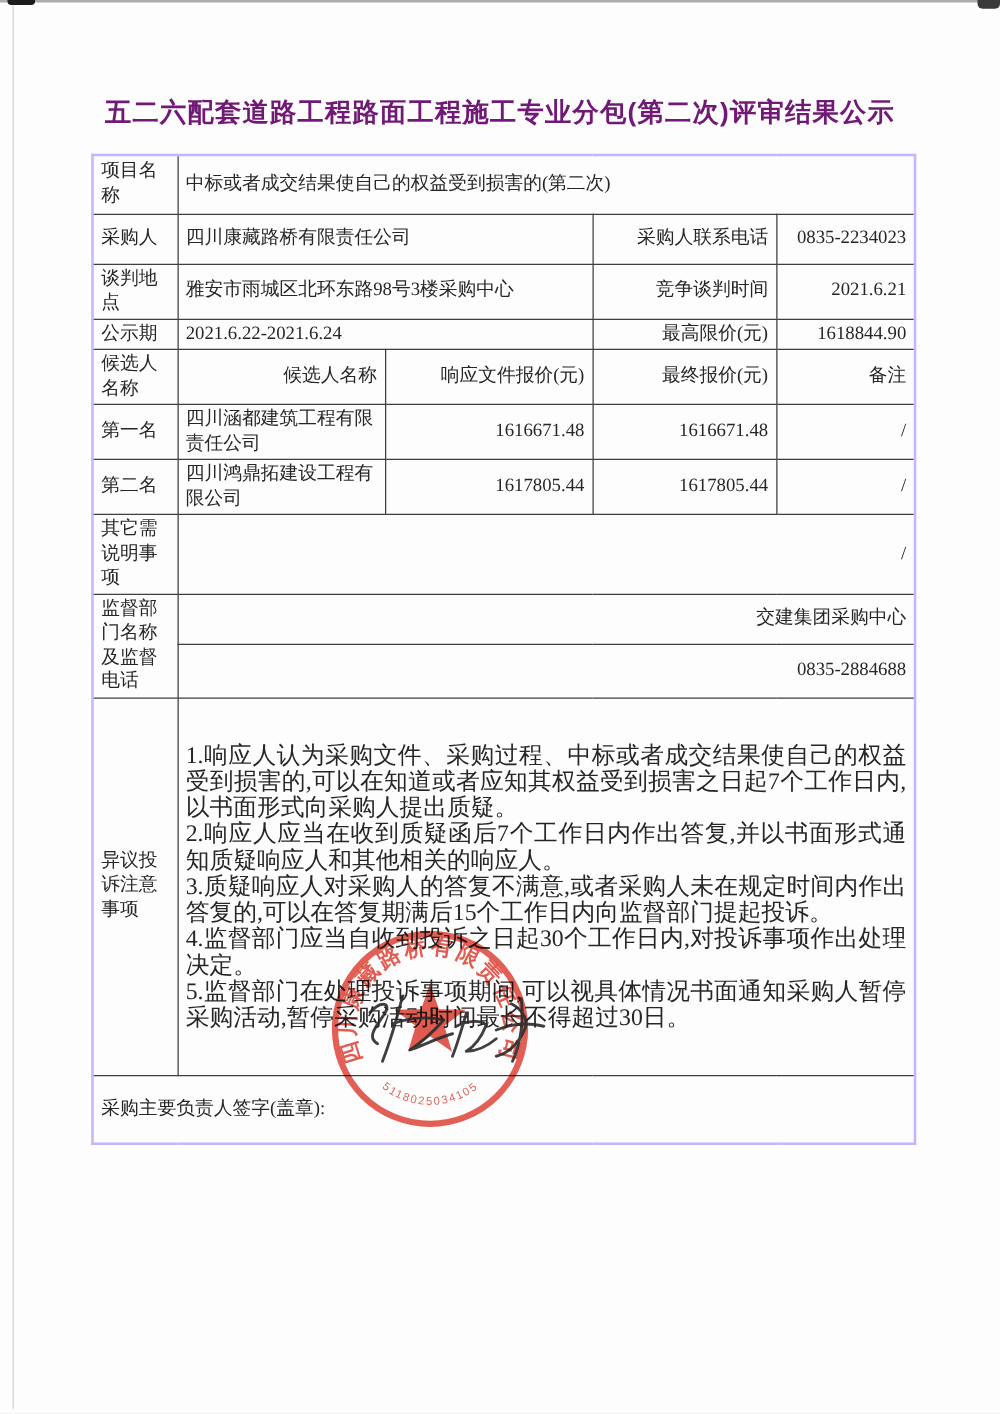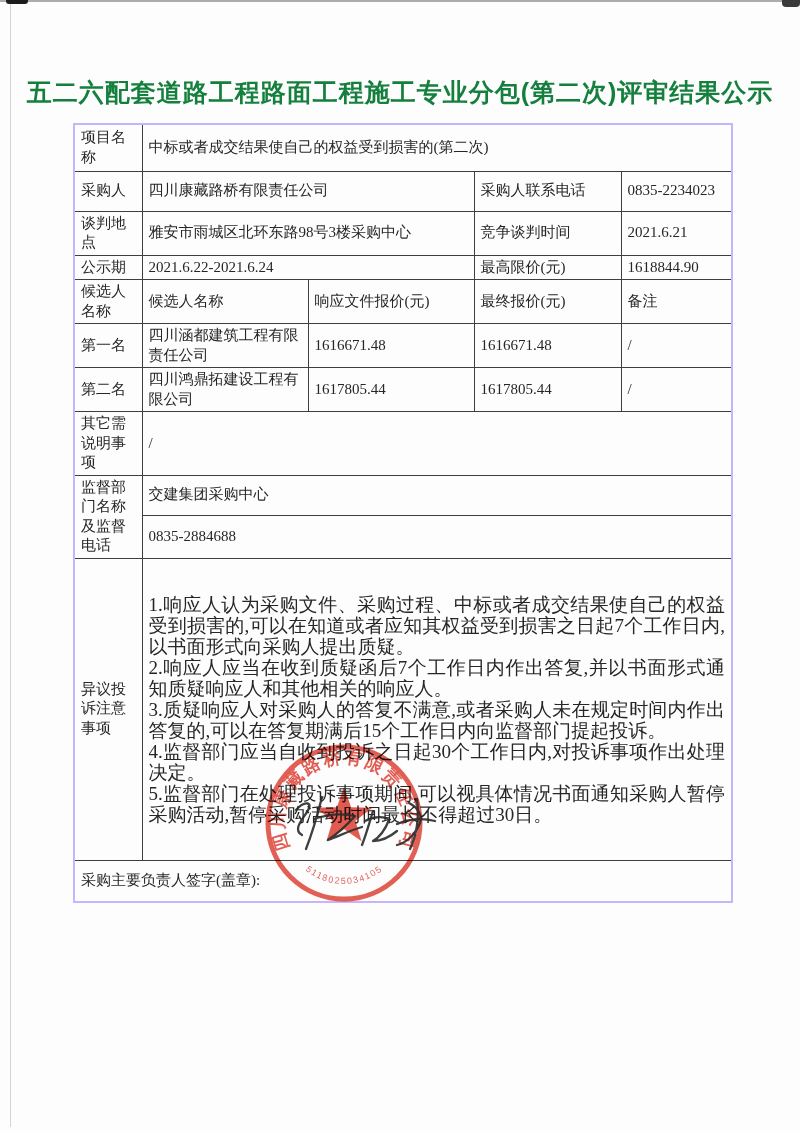--- a/index.html
+++ b/index.html
@@ -15,42 +15,42 @@
   
   .edge-top{position:absolute;left:0;top:0;width:800px;height:2px;background:#6a6a6a;opacity:.55;}
   .edge-top-left-blob{position:absolute;left:6px;top:0;width:22px;height:4px;background:#1c1c1c;border-radius:0 0 3px 3px;}
   .edge-top-right-blob{position:absolute;left:782px;top:0;width:18px;height:7px;background:#3a3a3a;border-radius:0 0 4px 4px;}
   .edge-left{position:absolute;left:10px;top:4px;width:1px;height:1123px;background:#d4d4d8;}
 
   .doc-title{
     position:absolute;left:0;top:76px;width:800px;
     text-align:center;
     font-family:"Liberation Sans", sans-serif;
-    font-weight:700;font-size:25px;letter-spacing:1px;color:#15803d;
+    font-weight:700;font-size:21px;letter-spacing:1px;color:#701a75;
   }
 
   table.sheet{
     position:absolute;left:73px;top:123px;
     width:658px;
     border-collapse:collapse;table-layout:fixed;
     border:2px solid #c4b5fd;
     font-size:15px;
   }
   table.sheet td{
     border:1px solid #3e3e3e;
     padding:2px 6px;
     vertical-align:middle;
     line-height:1.3;
     overflow:hidden;
   }
   td.label{padding:2px 3px 2px 4px;}
-  td.center{text-align:left;}
+  td.center{text-align:right;}
   tr.r1{height:47px;} tr.r2{height:40px;} tr.r3{height:43px;} tr.r4{height:21px;}
   tr.r5{height:42px;} tr.r6{height:37px;} tr.r7{height:38px;} tr.r8{height:44px;padding-left:20px;}
-  tr.r9{height:38px;} tr.r10{height:40px;} tr.r11{height:302px;} tr.r12{height:42px;}
+  tr.r9{height:38px;} tr.r10{height:40px;} tr.r11{height:302px;} tr.r12{height:55px;}
   .notes-cell{padding:4px 8px;}
   .notes-cell .note-item{font-size:19px;line-height:21px;text-align:justify;}
   .sig-cell{padding-left:6px;}
 
   .seal{
     position:absolute;left:259px;top:738px;width:170px;height:170px;
     mix-blend-mode:multiply;opacity:.88;
   }
   .signature{
     position:absolute;left:276px;top:790px;width:175px;height:72px;

